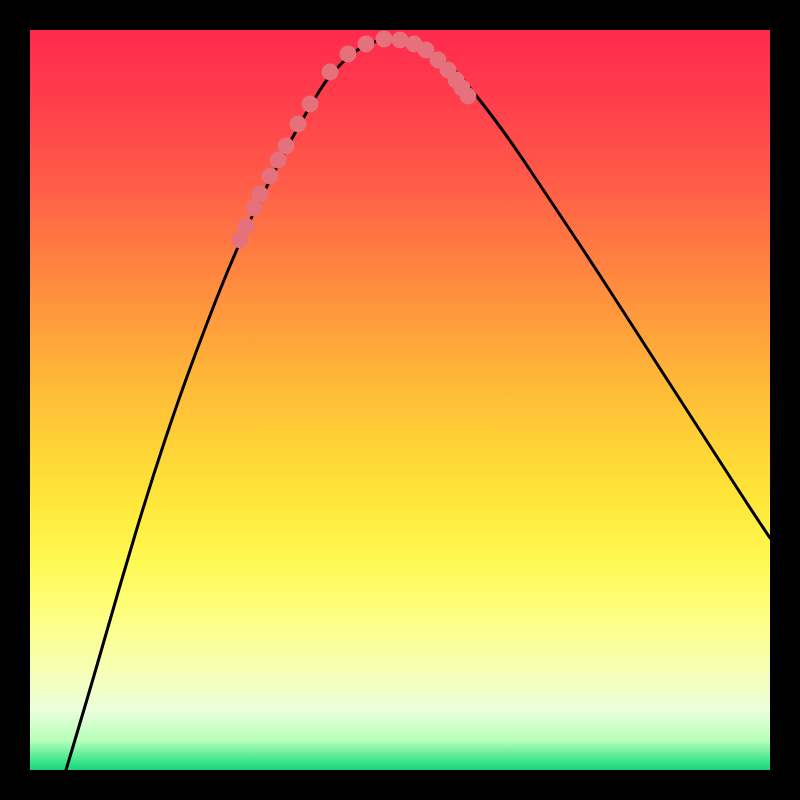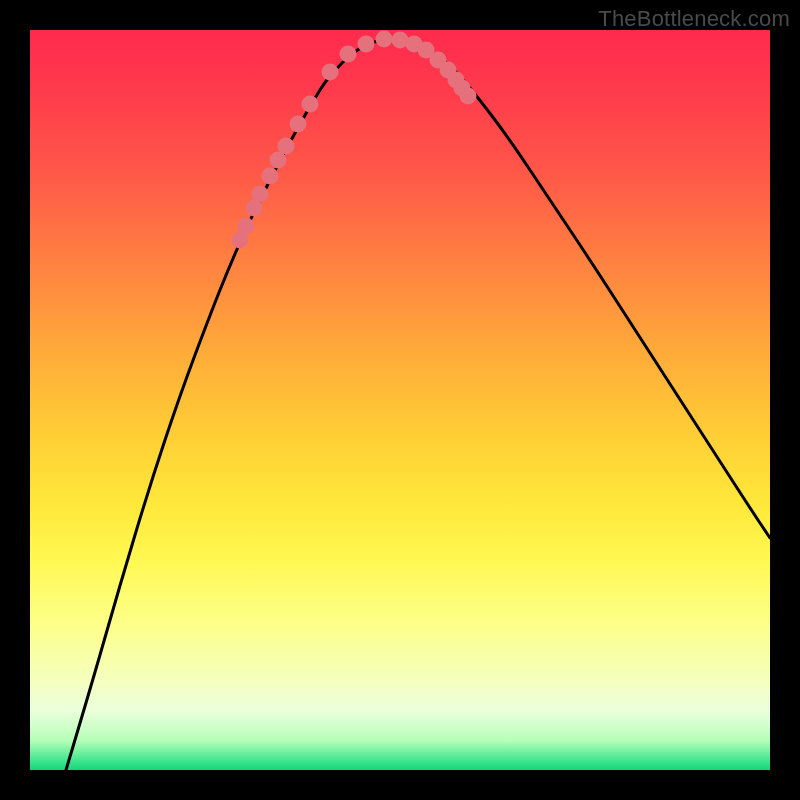--- a/index.html
+++ b/index.html
@@ -87,14 +87,13 @@
           <circle cx="384" cy="14" r="8.5" fill="#e5717c"></circle>
           <circle cx="396" cy="20" r="8.5" fill="#e5717c"></circle>
           <circle cx="408" cy="30" r="8.5" fill="#e5717c"></circle>
           <circle cx="418" cy="40" r="8.5" fill="#e5717c"></circle>
           <circle cx="426" cy="50" r="8.5" fill="#e5717c"></circle>
           <circle cx="432" cy="58" r="8.5" fill="#e5717c"></circle>
           <circle cx="438" cy="66" r="8.5" fill="#e5717c"></circle>
         </g>
     </svg>
   </div>
-  <div class="watermark">TheBottleneck.com</div>
 </div>
 
 </body></html>

